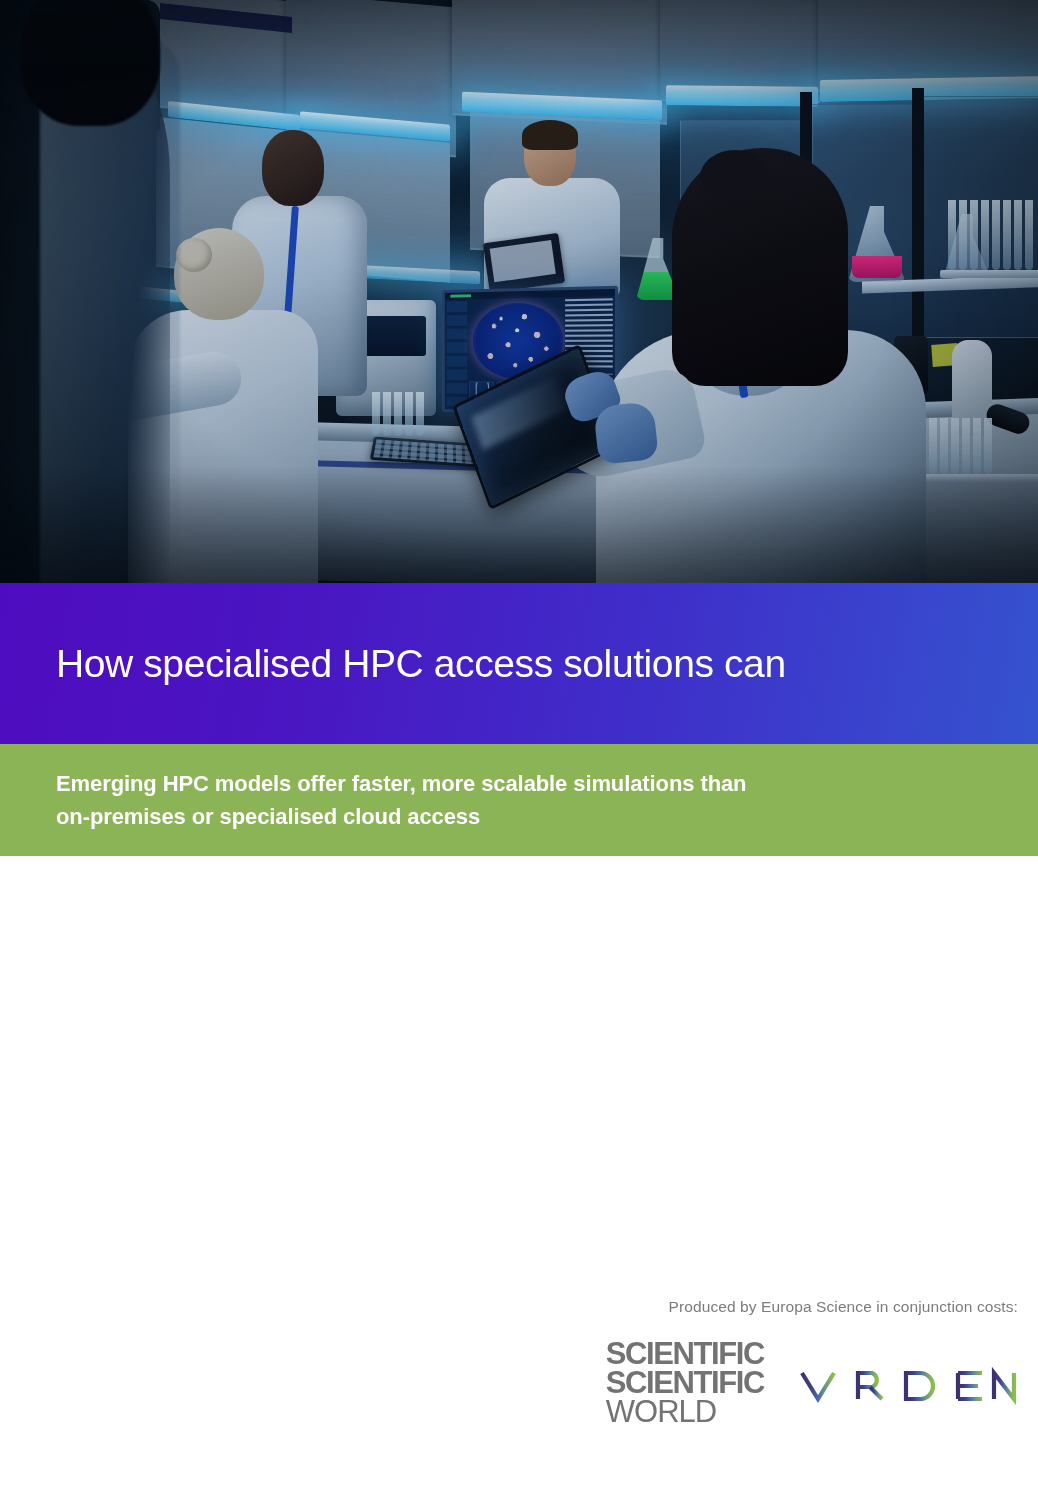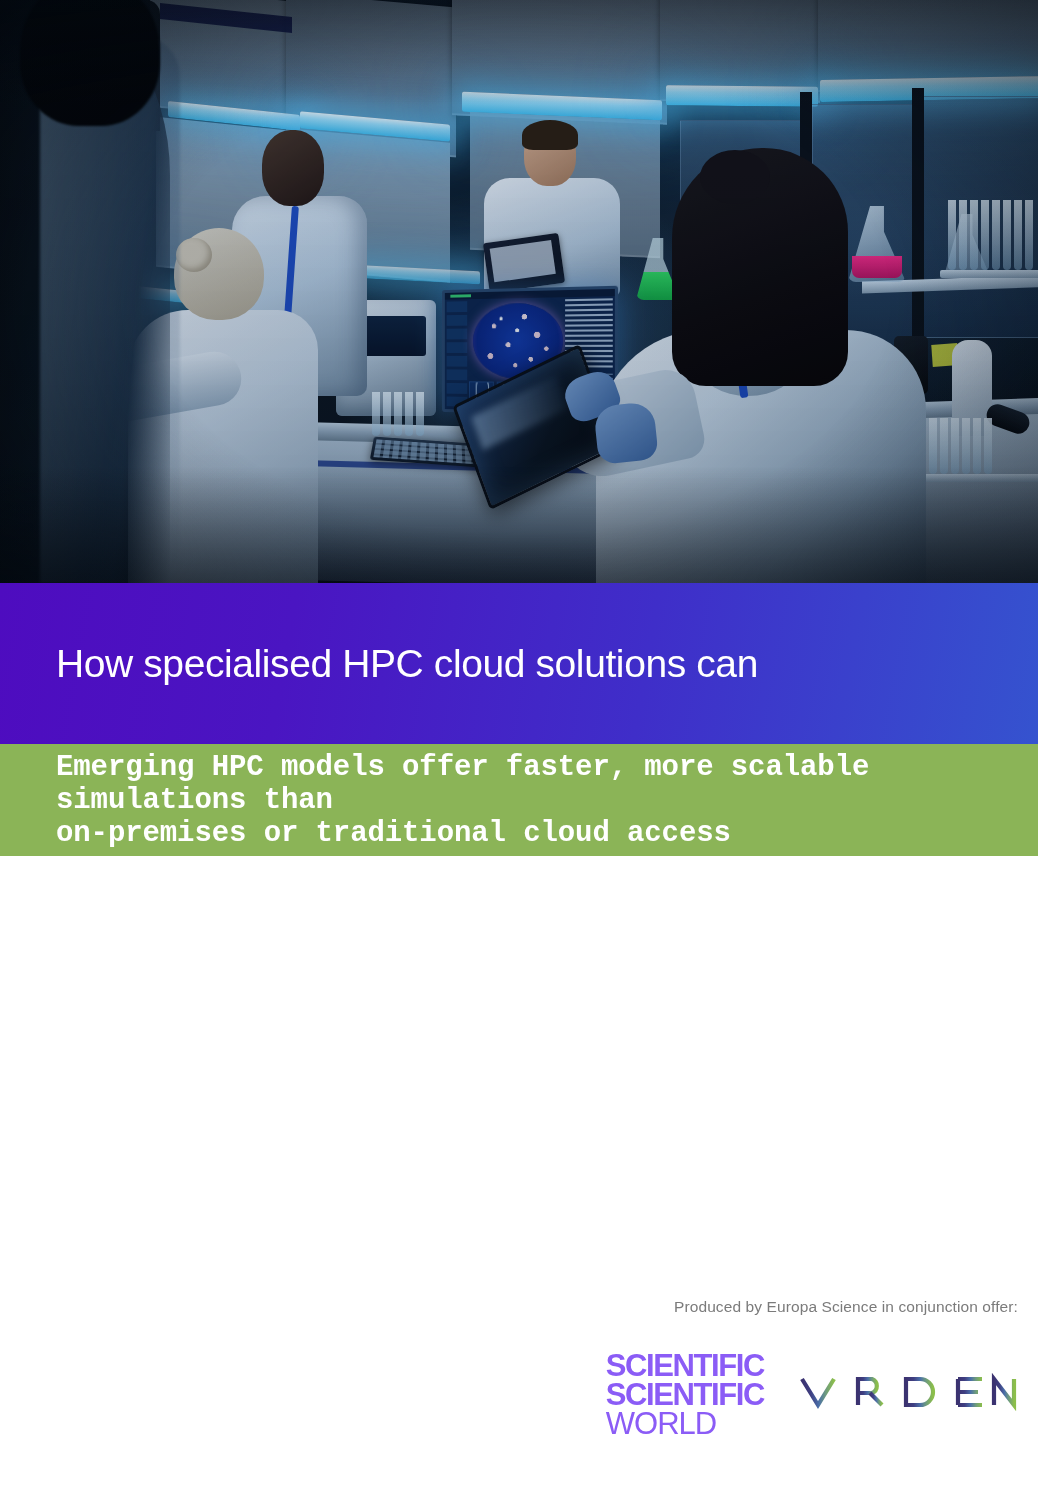--- a/index.html
+++ b/index.html
@@ -439,23 +439,23 @@
   .subtitle-band {
     position: absolute;
     left: 0; top: 744px;
     width: 1038px; height: 112px;
     background: #8bb457;
     display: flex;
     align-items: center;
   }
   .subtitle-text {
     color: #ffffff;
-    font-family: Liberation Mono, monospace;
+    font-family: Liberation Sans, sans-serif;
     font-weight: bold;
-    font-size: 29px;
+    font-size: 22px;
     line-height: 33px;
     letter-spacing: -0.1px;
     margin-left: 56px;
     margin-right: 60px;
     max-width: 930px;
   }
 
   
   .footer {
     position: absolute;
@@ -474,24 +474,23 @@
     position: absolute;
     right: 18px; top: 70px;
     display: flex;
     align-items: center;
     gap: 34px;
   }
 
   
   .scw-logo {
     font-family: "Liberation Sans", sans-serif;
-    color: #8b5cf6;
+    color: #737373;
     line-height: 0.93;
     text-align: left;
-    margin-top: 12px;
   }
   .scw-l1, .scw-l2 {
     font-weight: bold;
     font-size: 31px;
     letter-spacing: -1.4px;
     display: block;
     transform: scaleX(1.0);
     transform-origin: left center;
   }
   .scw-l3 {
@@ -641,33 +640,33 @@
     <div class="person p-left"></div>
     <div class="person p-left-coat"></div>
     <div class="person p-left-head"></div>
 
     <div class="photo-tint"></div>
     <div class="photo-vignette"></div>
   </div>
 
   <div class="title-band">
     <div class="title-text">
-      <span>How specialised HPC cloud solutions can</span><br>
+      <span>How specialised HPC access solutions can</span><br>
     </div>
   </div>
 
   <div class="subtitle-band">
     <div class="subtitle-text">
       <span>Emerging HPC models offer faster, more scalable simulations than</span><br>
-      <span>on-premises or traditional cloud access</span>
+      <span>on-premises or specialised cloud access</span>
     </div>
   </div>
 
   <div class="footer">
-    <div class="credit-line">Produced by Europa Science in conjunction offer:</div>
+    <div class="credit-line">Produced by Europa Science in conjunction costs:</div>
 
     <div class="logo-row">
 
       <div class="scw-logo">
         <span class="scw-l1">SCIENTIFIC</span>
         <span class="scw-l2">SCIENTIFIC</span>
         <span class="scw-l3">WORLD</span>
       </div>
 
       <div class="viridien-logo">

